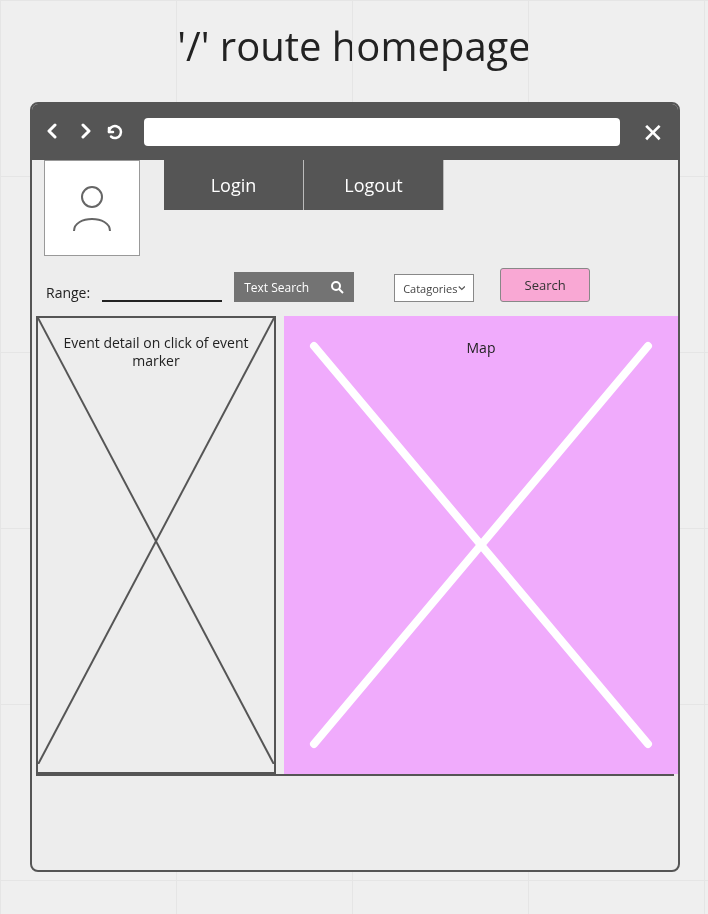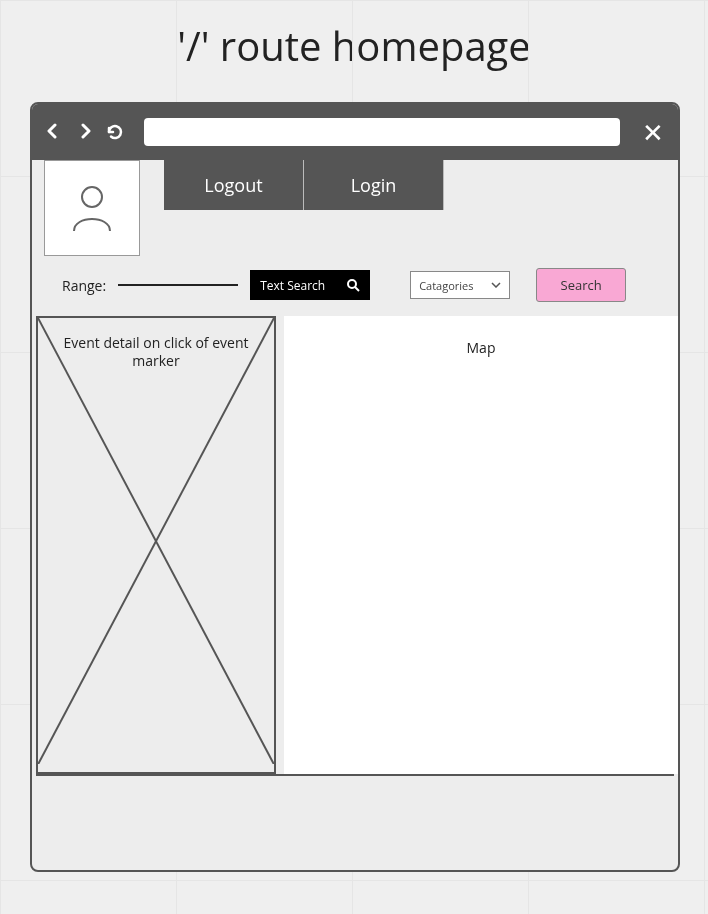--- a/index.html
+++ b/index.html
@@ -98,51 +98,51 @@
       justify-content: center;
       border-right: 1px solid #bbb;
       cursor: pointer;
     }
     .nav-tab.tab1 { width: 140px; }
     .nav-tab.tab2 { width: 140px; }
     .nav-tab.tab3 { flex: 1; border-right: none; }
     .spacer-left { width: 24px; }
     .controls-row {
       display: flex;
-      align-items: center;
+      align-items: flex-end;
       gap: 12px;
-      padding: 12px 20px 14px 30px;
+      padding: 12px 20px 14px 14px;
     }
     .range-label {
       font-size: 14px;
       color: #222;
     }
     .range-slider {
       width: 120px;
       height: 2px;
       background: #222;
       position: relative;
     }
     .text-search-box {
       display: flex;
       align-items: center;
-      background: #000000;
+      background: #737373;
       color: #fff;
       height: 30px;
       padding: 0 10px;
       width: 120px;
       font-size: 12px;
       justify-content: space-between;
       cursor: pointer;
     }
     .cat-select {
       border: 1px solid #888;
       background: #fff;
       height: 28px;
-      width: 100px;
+      width: 80px;
       font-size: 11px;
       color: #444;
       display: flex;
       align-items: center;
       justify-content: space-between;
       padding: 0 8px;
       cursor: pointer;
       margin-left: 28px;
     }
     .search-btn {
@@ -177,21 +177,21 @@
       top: 16px;
       left: 0; right: 0;
       text-align: center;
       font-size: 14px;
       color: #222;
       padding: 0 18px;
       line-height: 1.3;
     }
     .map-panel {
       flex: 1;
-      background: #ffffff;
+      background: #f0abfc;
       margin-left: 8px;
       position: relative;
     }
     .map-panel svg { position:absolute; inset:0; }
     .map-label {
       position: absolute;
       top: 22px;
       left: 0; right: 0;
       text-align: center;
       font-size: 14px;
@@ -235,22 +235,22 @@
 
   <div class="header-row">
     <div class="avatar-box">
       <svg width="44" height="50" viewBox="0 0 44 50">
         <circle cx="22" cy="14" r="10" stroke="#666" stroke-width="2" fill="none"></circle>
         <path d="M4 48 C4 32 40 32 40 48" stroke="#666" stroke-width="2" fill="none"></path>
       </svg>
     </div>
     <div class="spacer-left"></div>
     <div class="nav-tabs">
+      <div class="nav-tab tab1">Login</div>
       <div class="nav-tab tab2">Logout</div>
-      <div class="nav-tab tab1">Login</div>
     </div>
   </div>
 
   <div class="controls-row">
     <span class="range-label">Range:</span>
     <div class="range-slider"></div>
     <div class="text-search-box">
       <span>Text Search</span>
       <svg width="14" height="14" viewBox="0 0 14 14">
           <circle cx="6" cy="6" r="4" stroke="#fff" stroke-width="2" fill="none"></circle>

